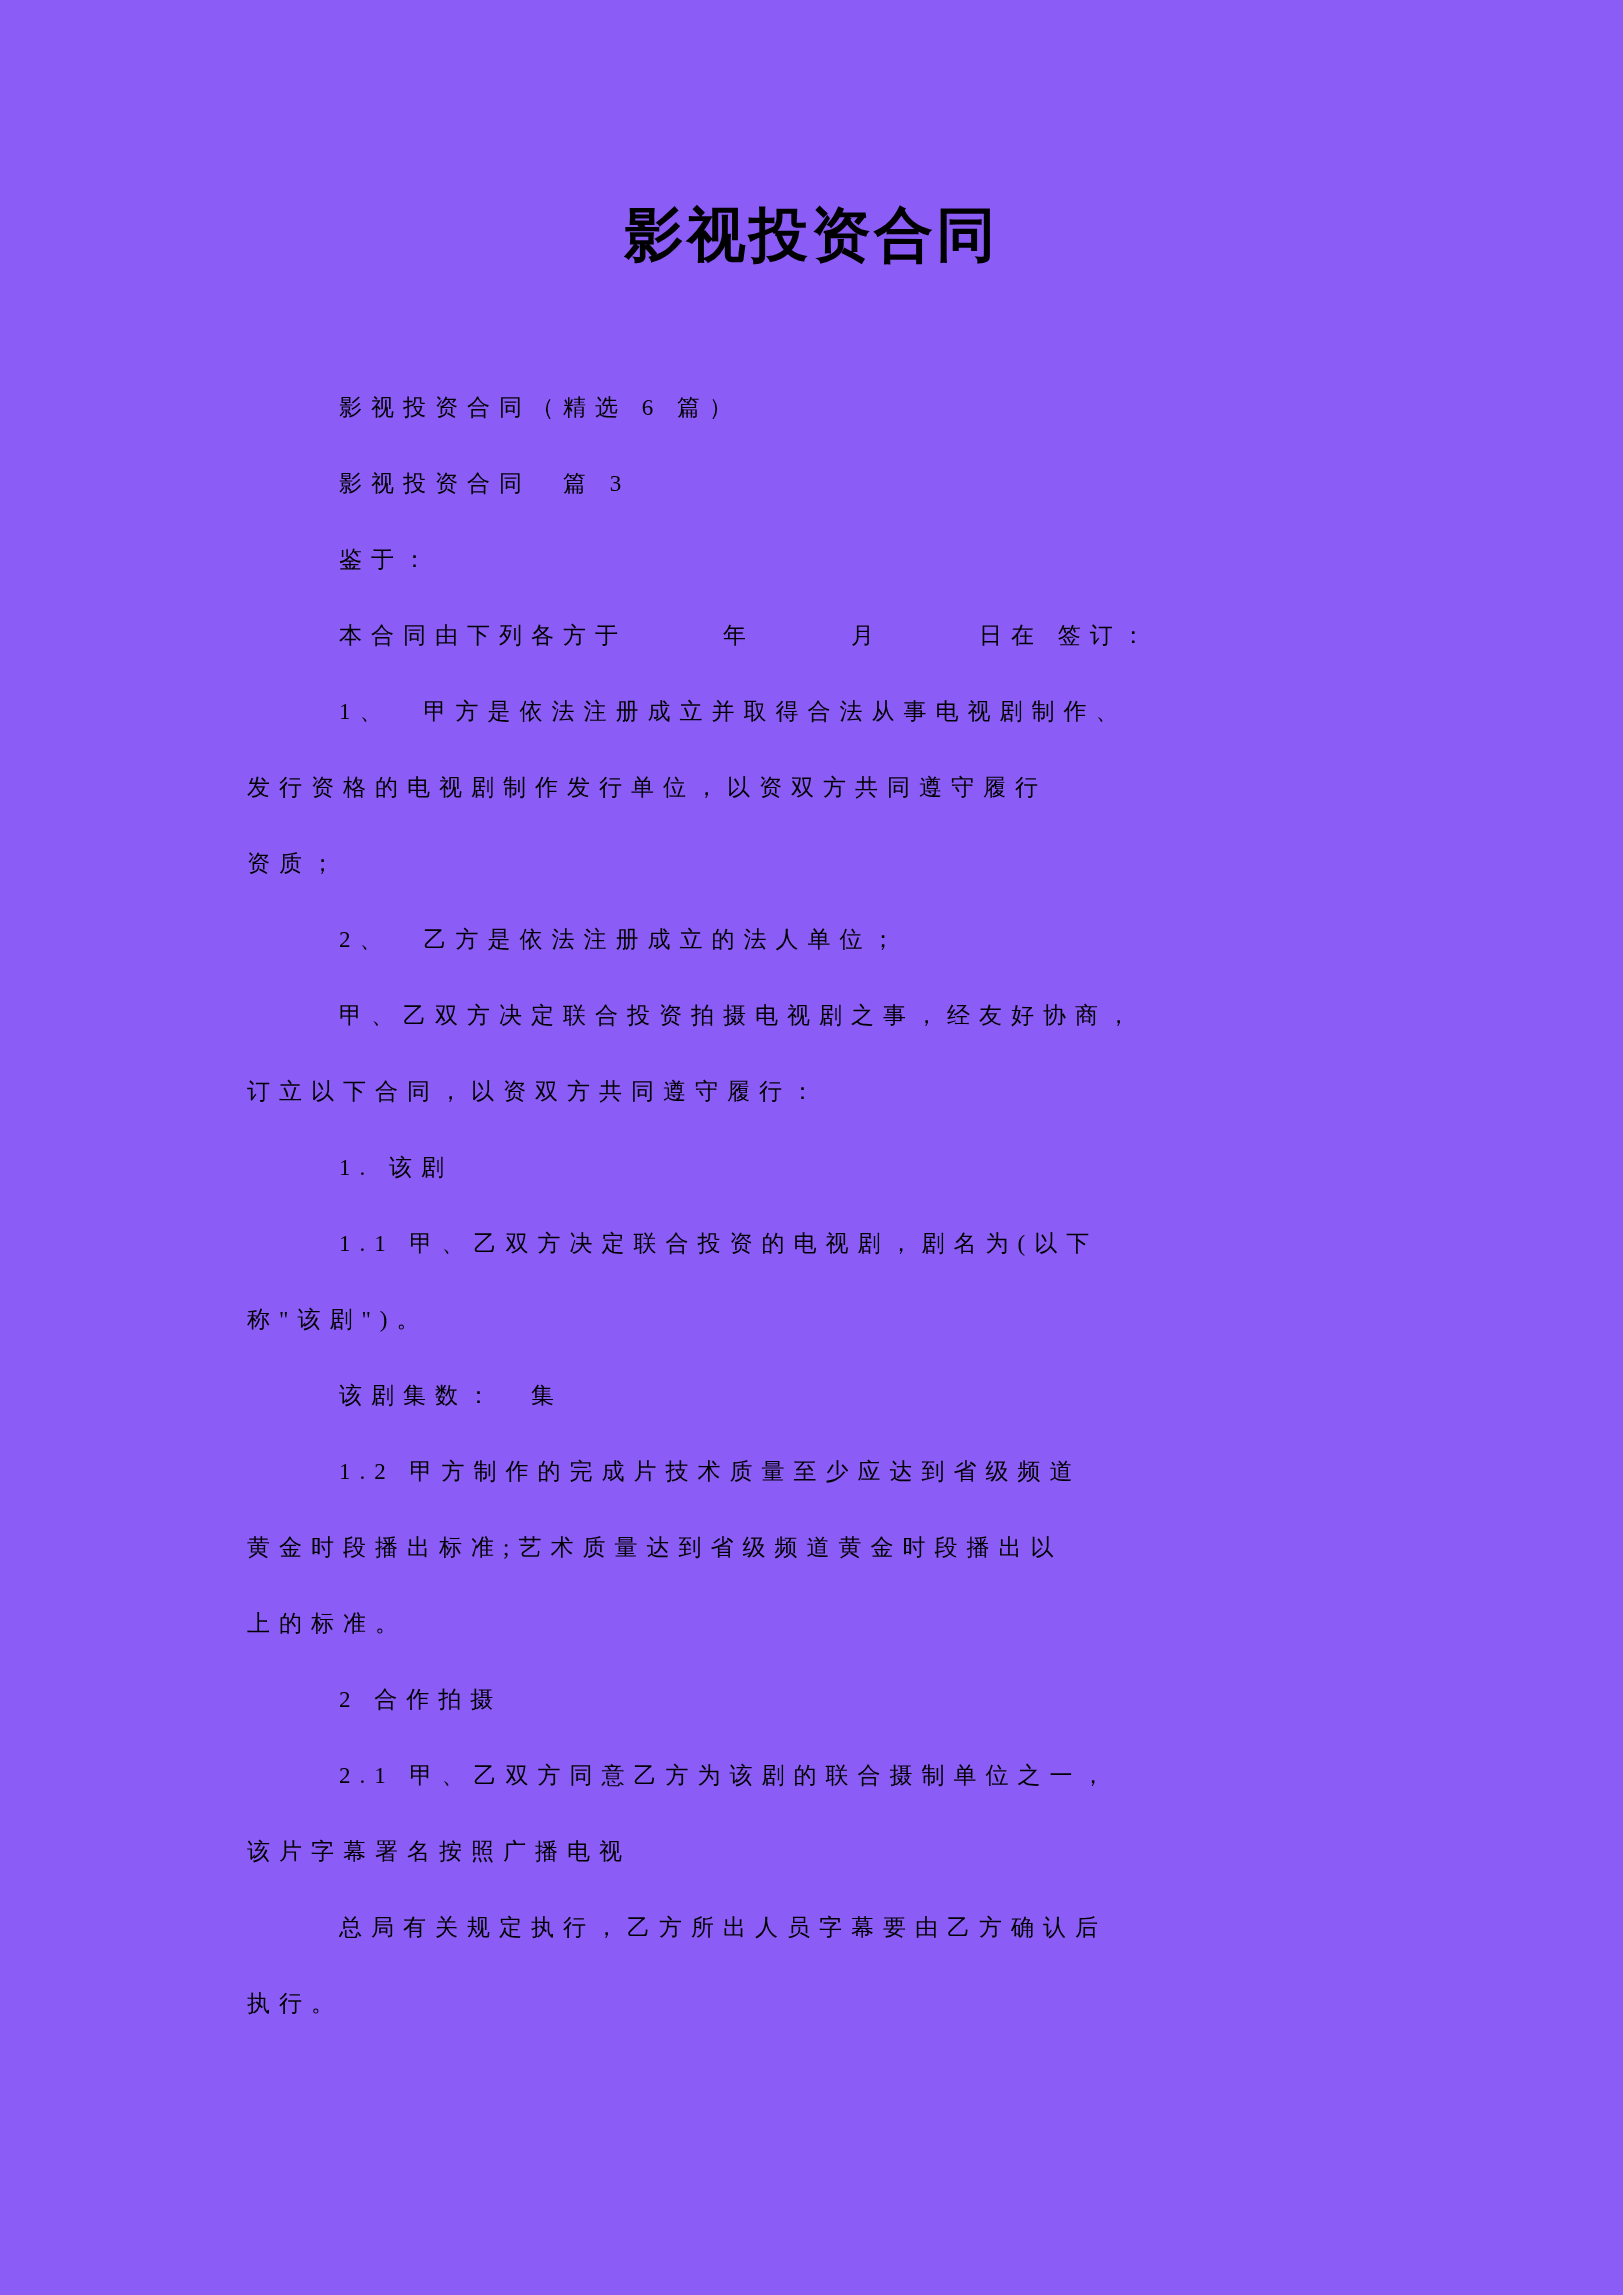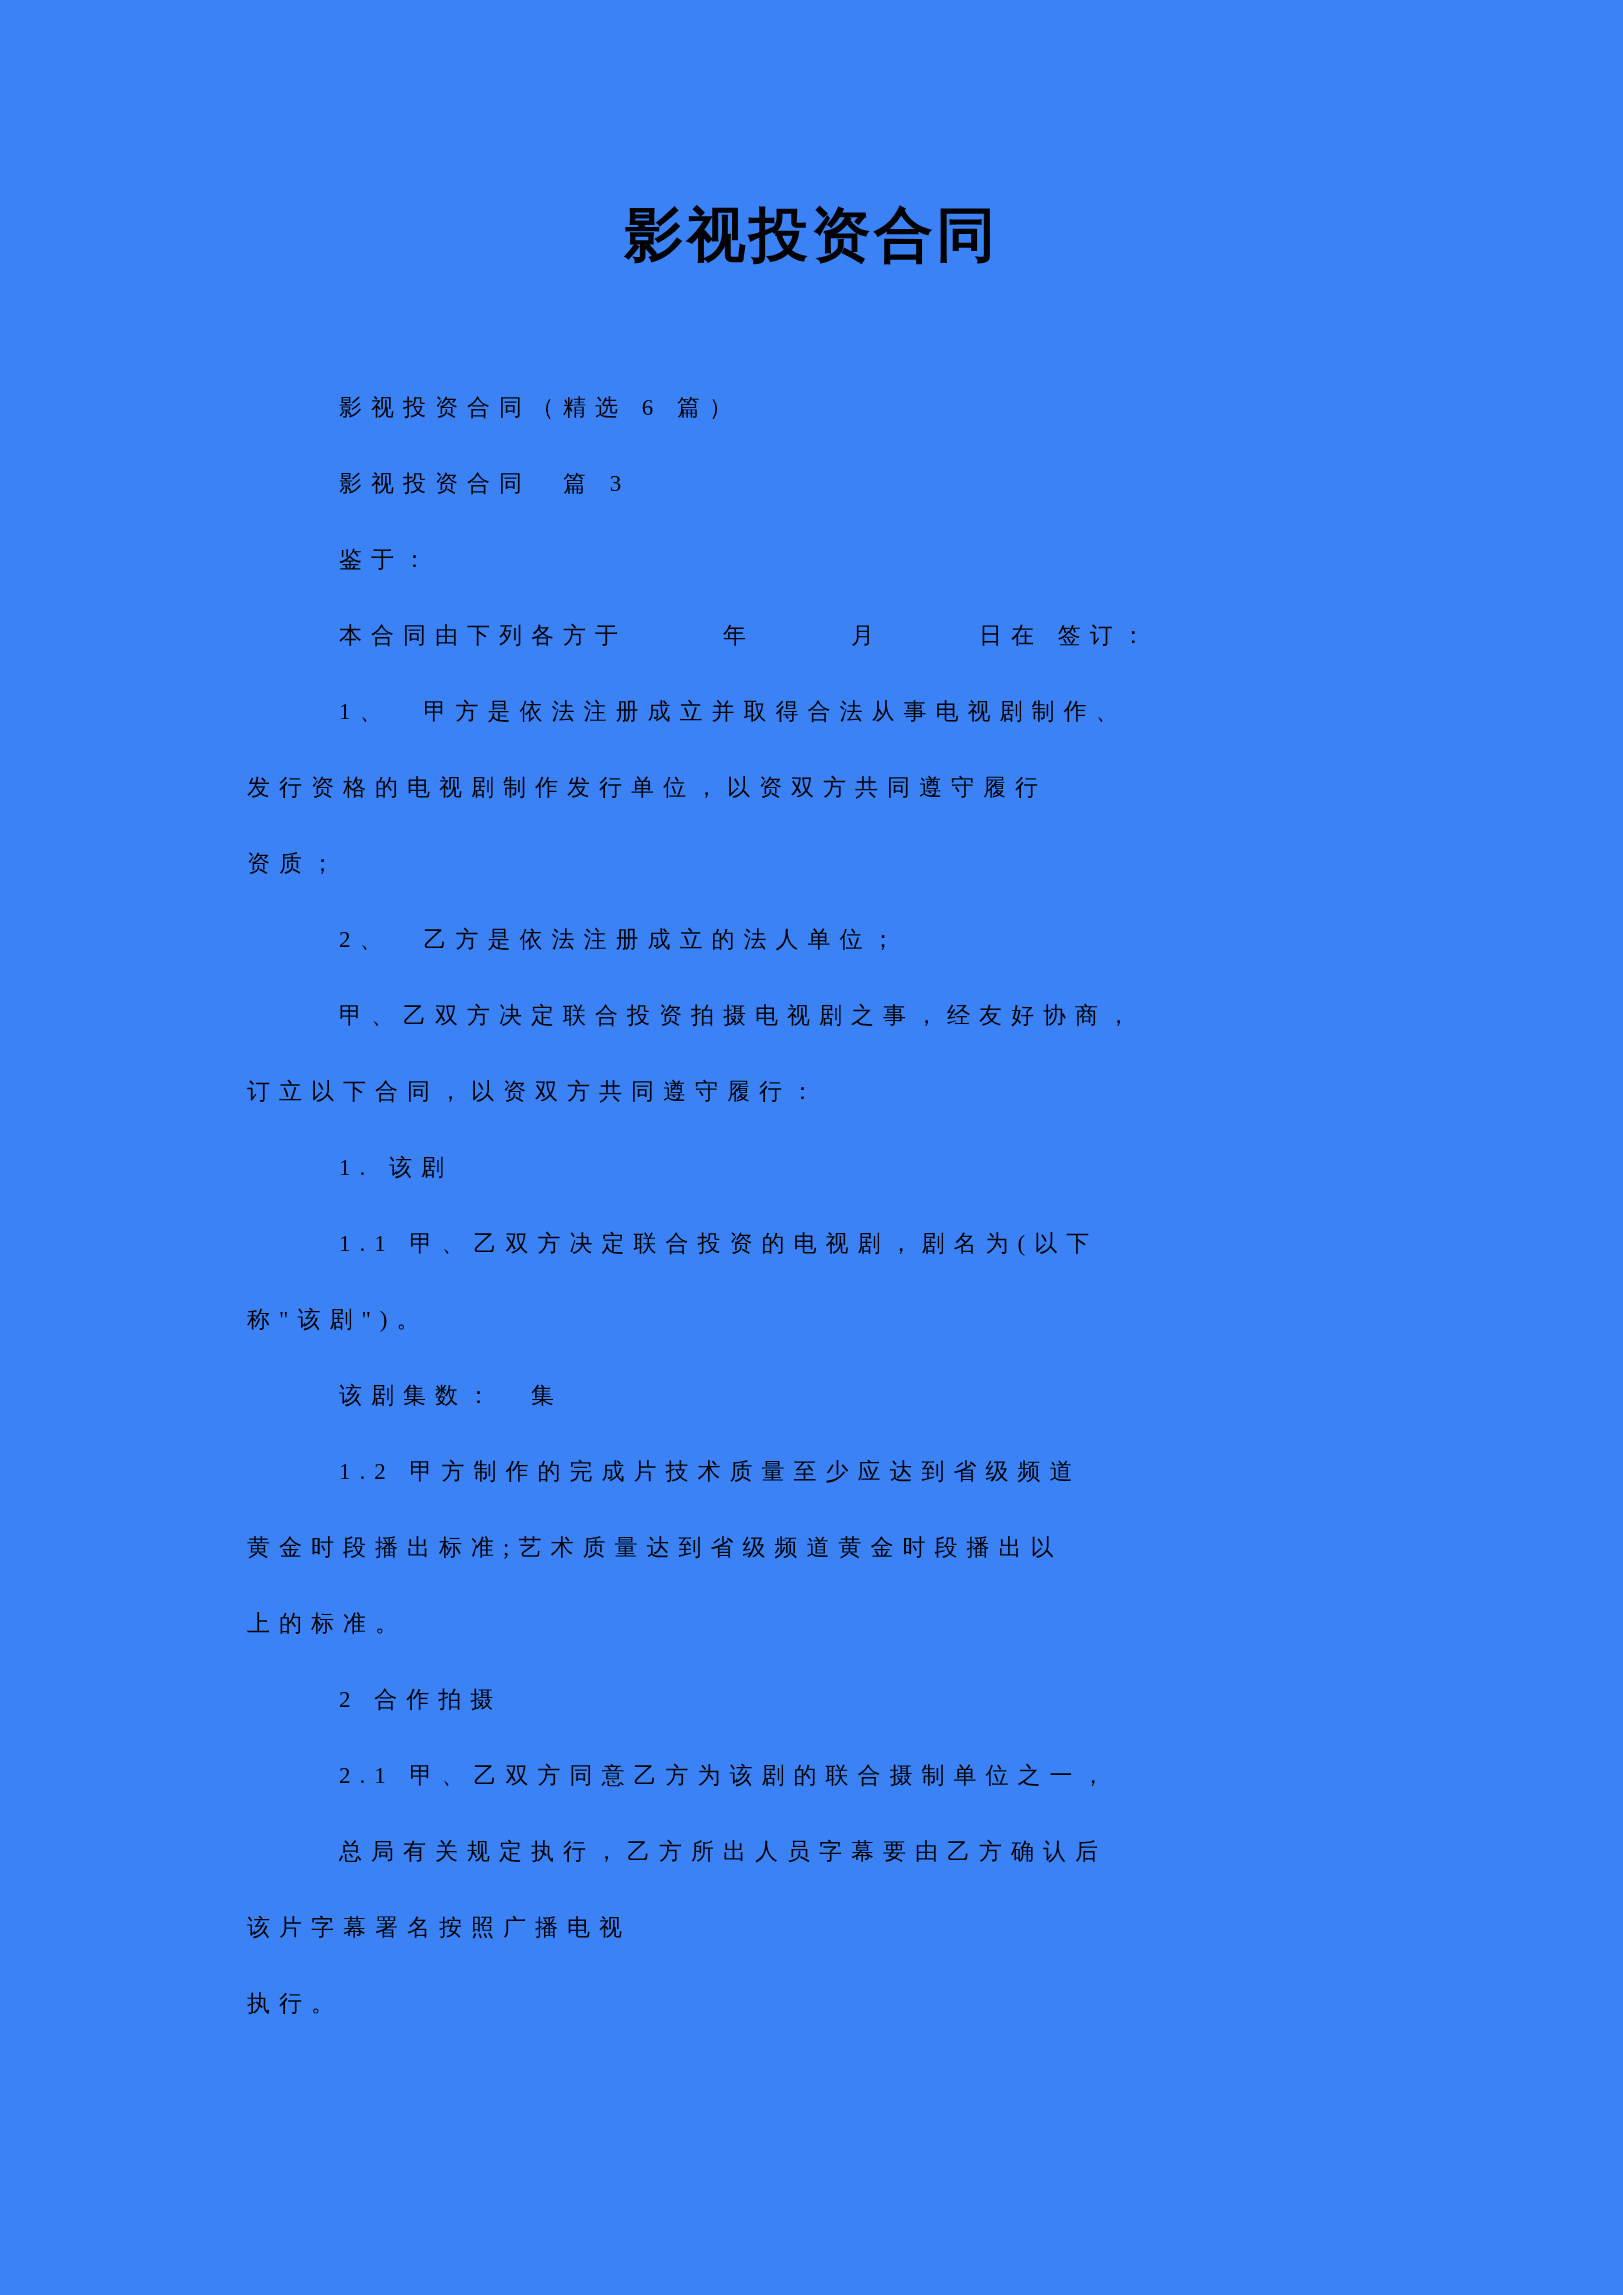--- a/index.html
+++ b/index.html
@@ -4,21 +4,21 @@
 <style>
   html, body {
     margin: 0;
     padding: 0;
     background: #ffffff;
   }
   .page {
     position: relative;
     width: 1623px;
     height: 2295px;
-    background: #3b82f6;
+    background: #8b5cf6;
     overflow: hidden;
     font-family: "Liberation Serif", "DejaVu Serif", serif;
     color: #000000;
   }
   .doc-title {
     padding-top: 206px;
     text-align: center;
     font-size: 59px;
     line-height: 59px;
     font-weight: bold;
@@ -62,19 +62,19 @@
     <div class="line">订立以下合同，以资双方共同遵守履行：</div>
     <div class="line ind">1. 该剧</div>
     <div class="line ind">1.1 甲、乙双方决定联合投资的电视剧，剧名为(以下</div>
     <div class="line">称"该剧")。</div>
     <div class="line ind">该剧集数：　集</div>
     <div class="line ind">1.2 甲方制作的完成片技术质量至少应达到省级频道</div>
     <div class="line">黄金时段播出标准;艺术质量达到省级频道黄金时段播出以</div>
     <div class="line">上的标准。</div>
     <div class="line ind">2 合作拍摄</div>
     <div class="line ind">2.1 甲、乙双方同意乙方为该剧的联合摄制单位之一，</div>
+    <div class="line">该片字幕署名按照广播电视</div>
     <div class="line ind">总局有关规定执行，乙方所出人员字幕要由乙方确认后</div>
-    <div class="line">该片字幕署名按照广播电视</div>
     <div class="line">执行。</div>
   </div>
 
 </div>
 
 
 </body></html>

